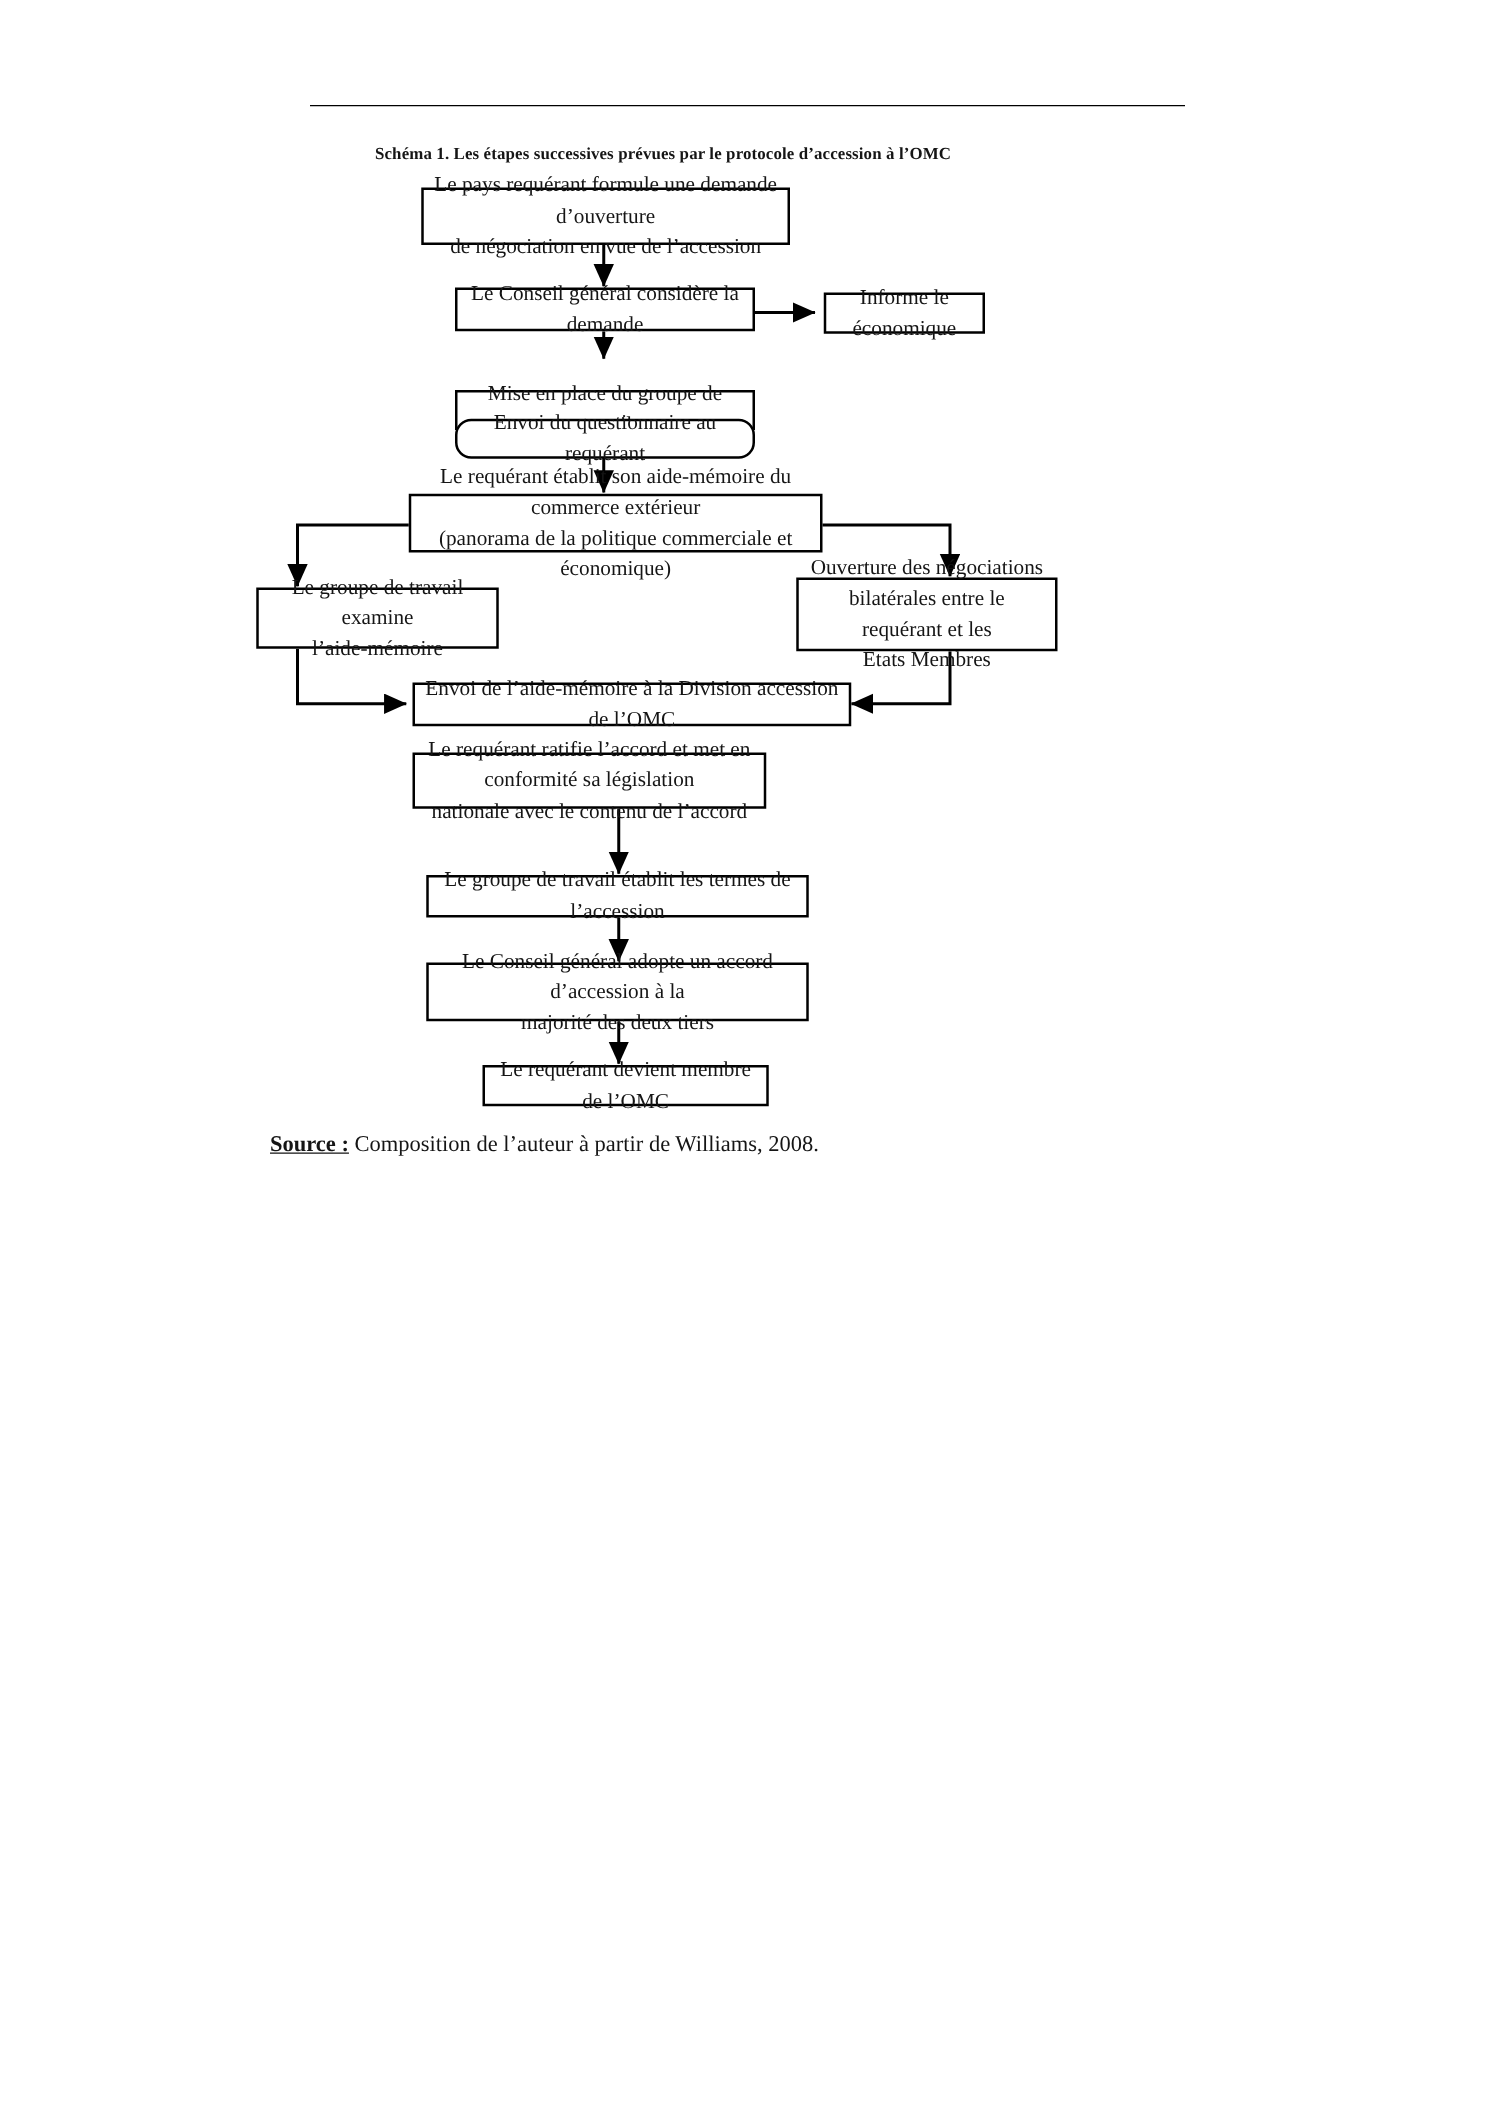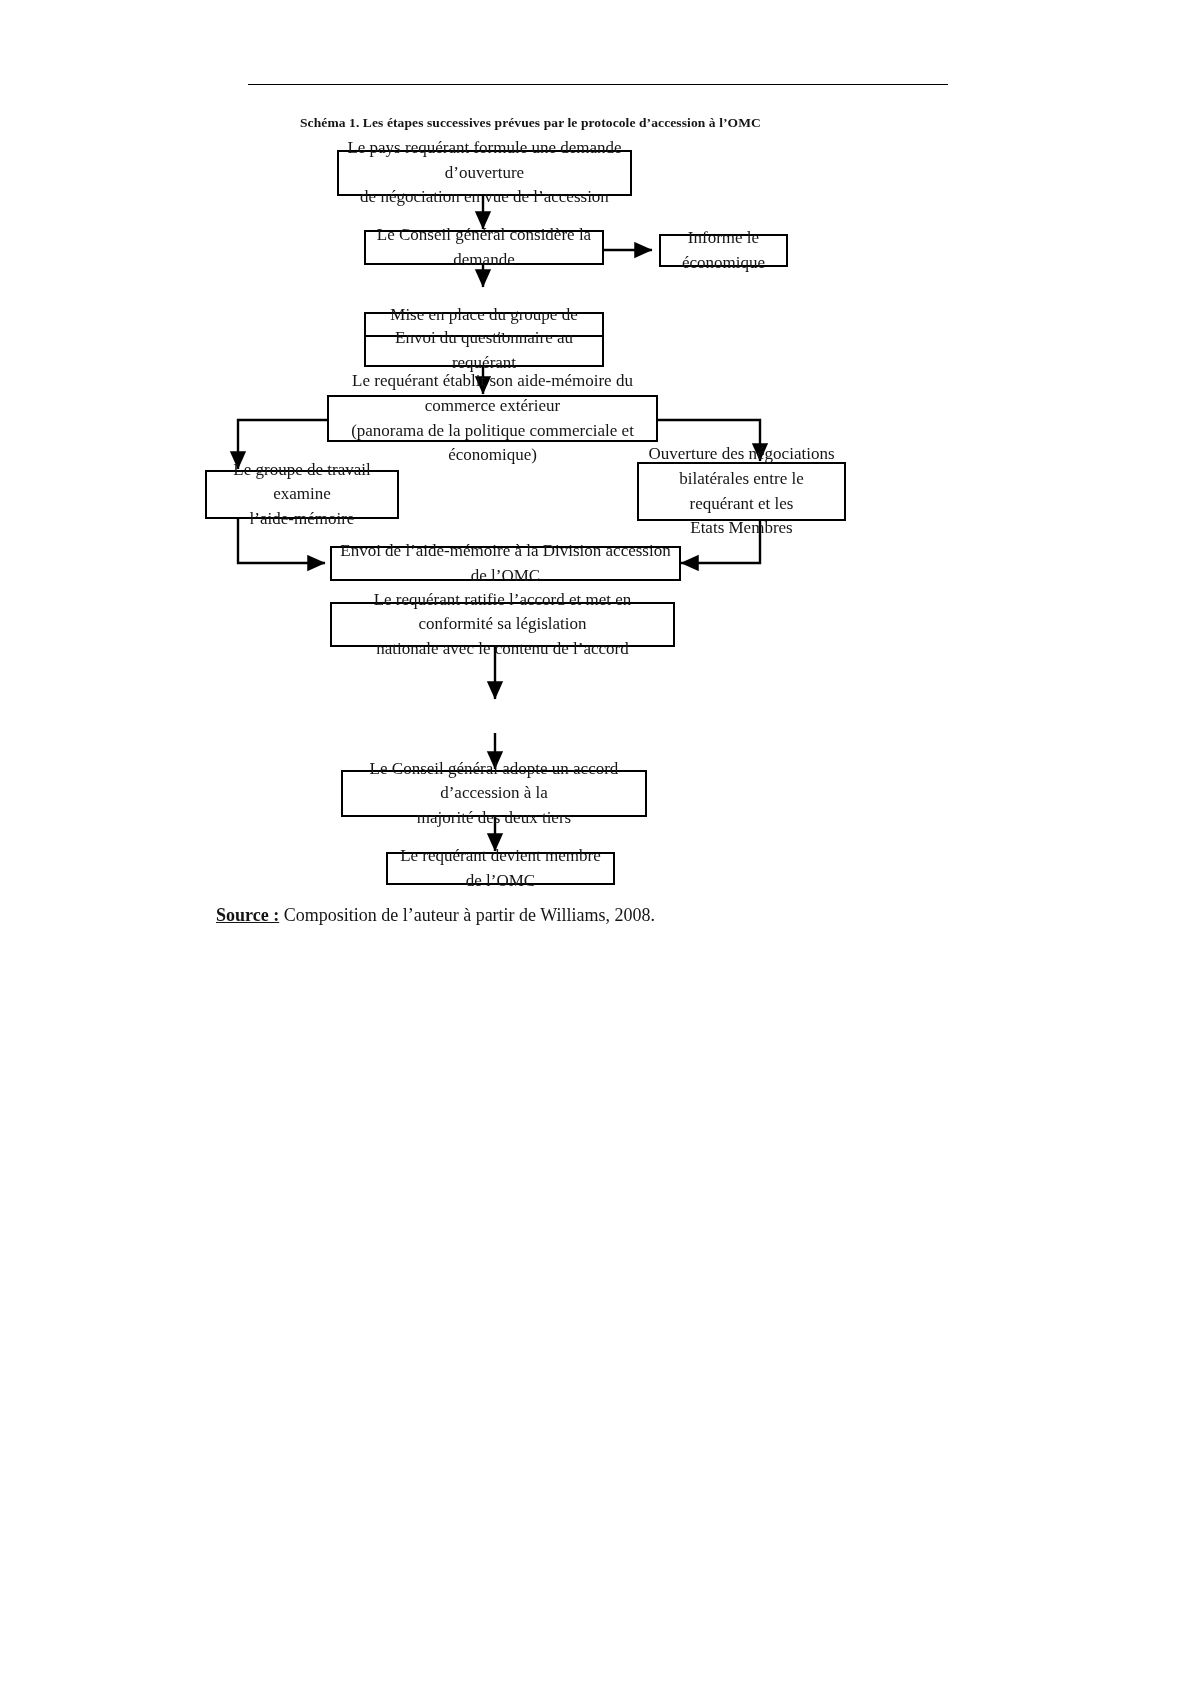--- a/index.html
+++ b/index.html
@@ -156,21 +156,21 @@
         <span>Informe le économique</span>
       </span>
     </div>
 
     <div class="node" style="left:364px; top:288px; width:240px; height:32px;margin-top:24px;">
       <span>
         <span>Mise en place du groupe de travail</span>
       </span>
     </div>
 
-    <div class="node" style="left:364px; top:335px; width:240px; height:32px;">
+    <div class="node" style="left:364px; top:335px; width:240px; height:32px;border-radius:13px;">
       <span>
         <span>Envoi du questionnaire au requérant</span>
       </span>
     </div>
 
     <div class="node" style="left:327px; top:395px; width:331px; height:47px;">
       <span>
         <span>Le requérant établit son aide-mémoire du commerce extérieur</span>
         <span>(panorama de la politique commerciale et économique)</span>
       </span>
@@ -190,27 +190,32 @@
         <span>Etats Membres</span>
       </span>
     </div>
 
     <div class="node" style="left:330px; top:546px; width:351px; height:35px;">
       <span>
         <span>Envoi de l’aide-mémoire à la Division accession de l’OMC</span>
       </span>
     </div>
 
-    <div class="node" style="left:330px; top:602px; width:345px; height:45px;">
+    <div class="node" style="left:330px; top:602px; width:283px; height:45px;">
       <span>
         <span>Le requérant ratifie l’accord et met en conformité sa législation</span>
         <span>nationale avec le contenu de l’accord</span>
       </span>
     </div>
 
+    <div class="node" style="left:341px; top:700px; width:306px; height:34px;">
+      <span>
+        <span>Le groupe de travail établit les termes de l’accession</span>
+      </span>
+    </div>
 
     <div class="node" style="left:341px; top:770px; width:306px; height:47px;">
       <span>
         <span>Le Conseil général adopte un accord d’accession à la</span>
         <span>majorité des deux tiers</span>
       </span>
     </div>
 
     <div class="node" style="left:386px; top:852px; width:229px; height:33px;">
       <span>

